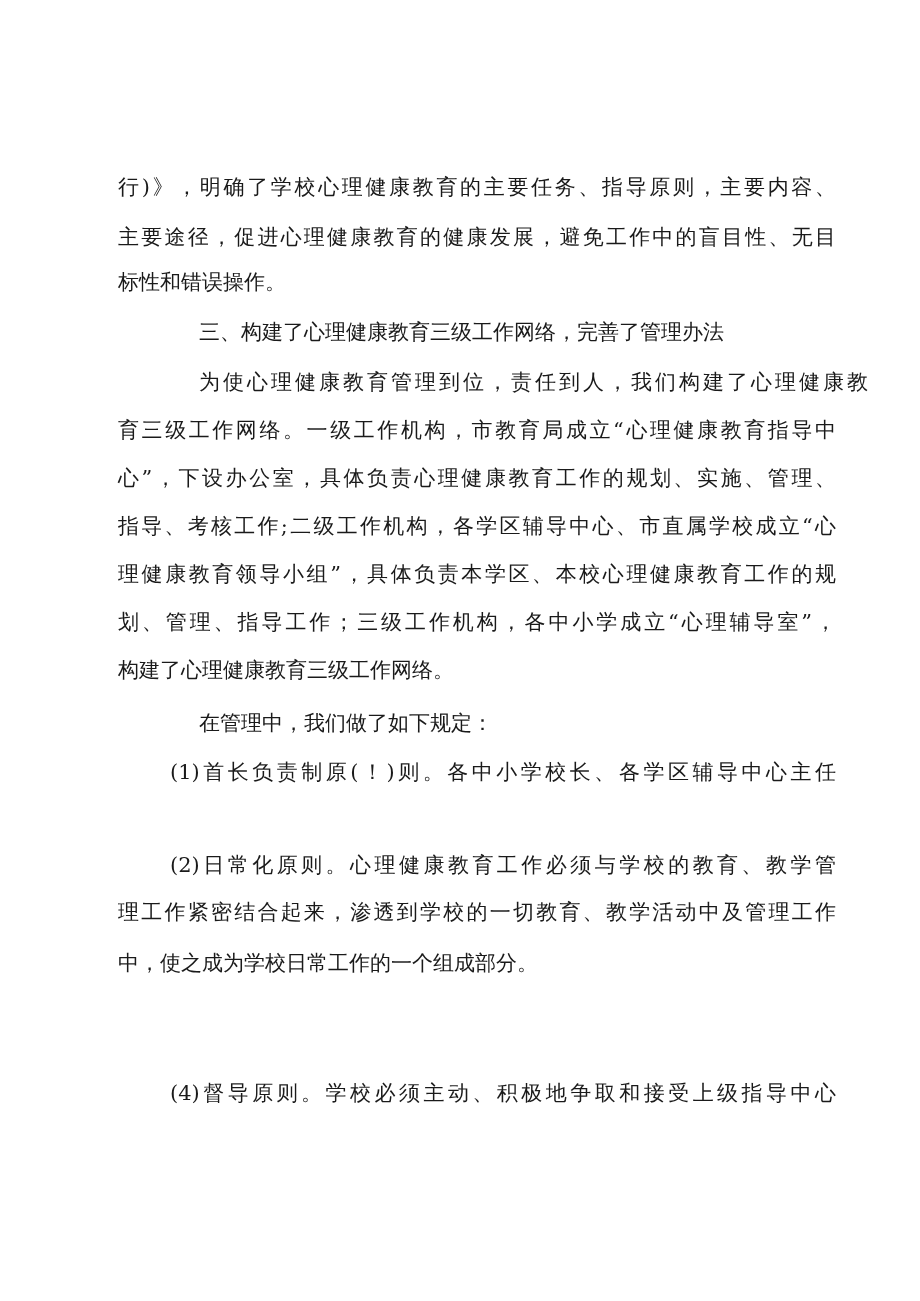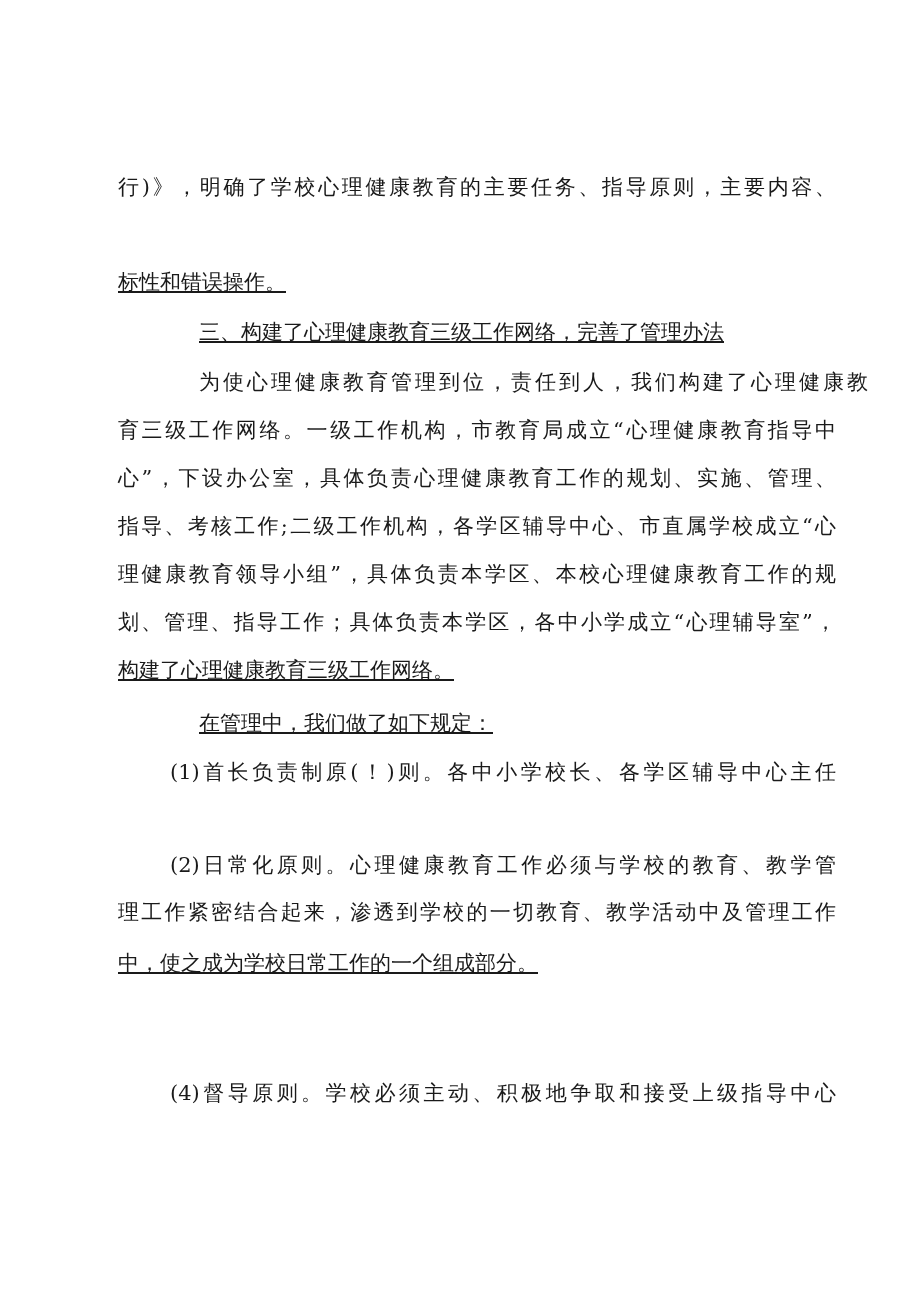--- a/index.html
+++ b/index.html
@@ -11,39 +11,40 @@
     width: 718px;
     height: 30px;
     line-height: 30px;
     font-family: "DejaVu Serif", "Liberation Serif", serif;
     font-size: 21px;
     color: #1a1a1a;
     white-space: nowrap;
     text-align: justify;
     text-align-last: justify;
   }
-  .line.short { text-align-last: left; text-decoration: underline; }
+  .line.short { text-align-last: left; }
   .line.indent { left: 151px; width: 669px; margin-left: 48px; }
   .line.indent-item { left: 170px; width: 666px; }
 </style>
 </head>
 <body>
 
 <div class="page">
   <div class="line" style="top:172px">行)》，明确了学校心理健康教育的主要任务、指导原则，主要内容、</div>
+  <div class="line" style="top:222px">主要途径，促进心理健康教育的健康发展，避免工作中的盲目性、无目</div>
   <div class="line short" style="top:267px">标性和错误操作。</div>
 
   <div class="line indent short" style="top:317px">三、构建了心理健康教育三级工作网络，完善了管理办法</div>
 
   <div class="line indent" style="top:367px">为使心理健康教育管理到位，责任到人，我们构建了心理健康教</div>
   <div class="line" style="top:415px">育三级工作网络。一级工作机构，市教育局成立“心理健康教育指导中</div>
   <div class="line" style="top:463px">心”，下设办公室，具体负责心理健康教育工作的规划、实施、管理、</div>
   <div class="line" style="top:511px">指导、考核工作;二级工作机构，各学区辅导中心、市直属学校成立“心</div>
   <div class="line" style="top:559px">理健康教育领导小组”，具体负责本学区、本校心理健康教育工作的规</div>
-  <div class="line" style="top:607px">划、管理、指导工作；具体负责本学区，各中小学成立“心理辅导室”，</div>
+  <div class="line" style="top:607px">划、管理、指导工作；三级工作机构，各中小学成立“心理辅导室”，</div>
   <div class="line short" style="top:655px">构建了心理健康教育三级工作网络。</div>
 
   <div class="line indent short" style="top:708px">在管理中，我们做了如下规定：</div>
 
   <div class="line indent-item" style="top:757px">(1)首长负责制原(！)则。各中小学校长、各学区辅导中心主任</div>
 
   <div class="line indent-item" style="top:850px">(2)日常化原则。心理健康教育工作必须与学校的教育、教学管</div>
   <div class="line" style="top:897px">理工作紧密结合起来，渗透到学校的一切教育、教学活动中及管理工作</div>
   <div class="line short" style="top:948px">中，使之成为学校日常工作的一个组成部分。</div>
 

